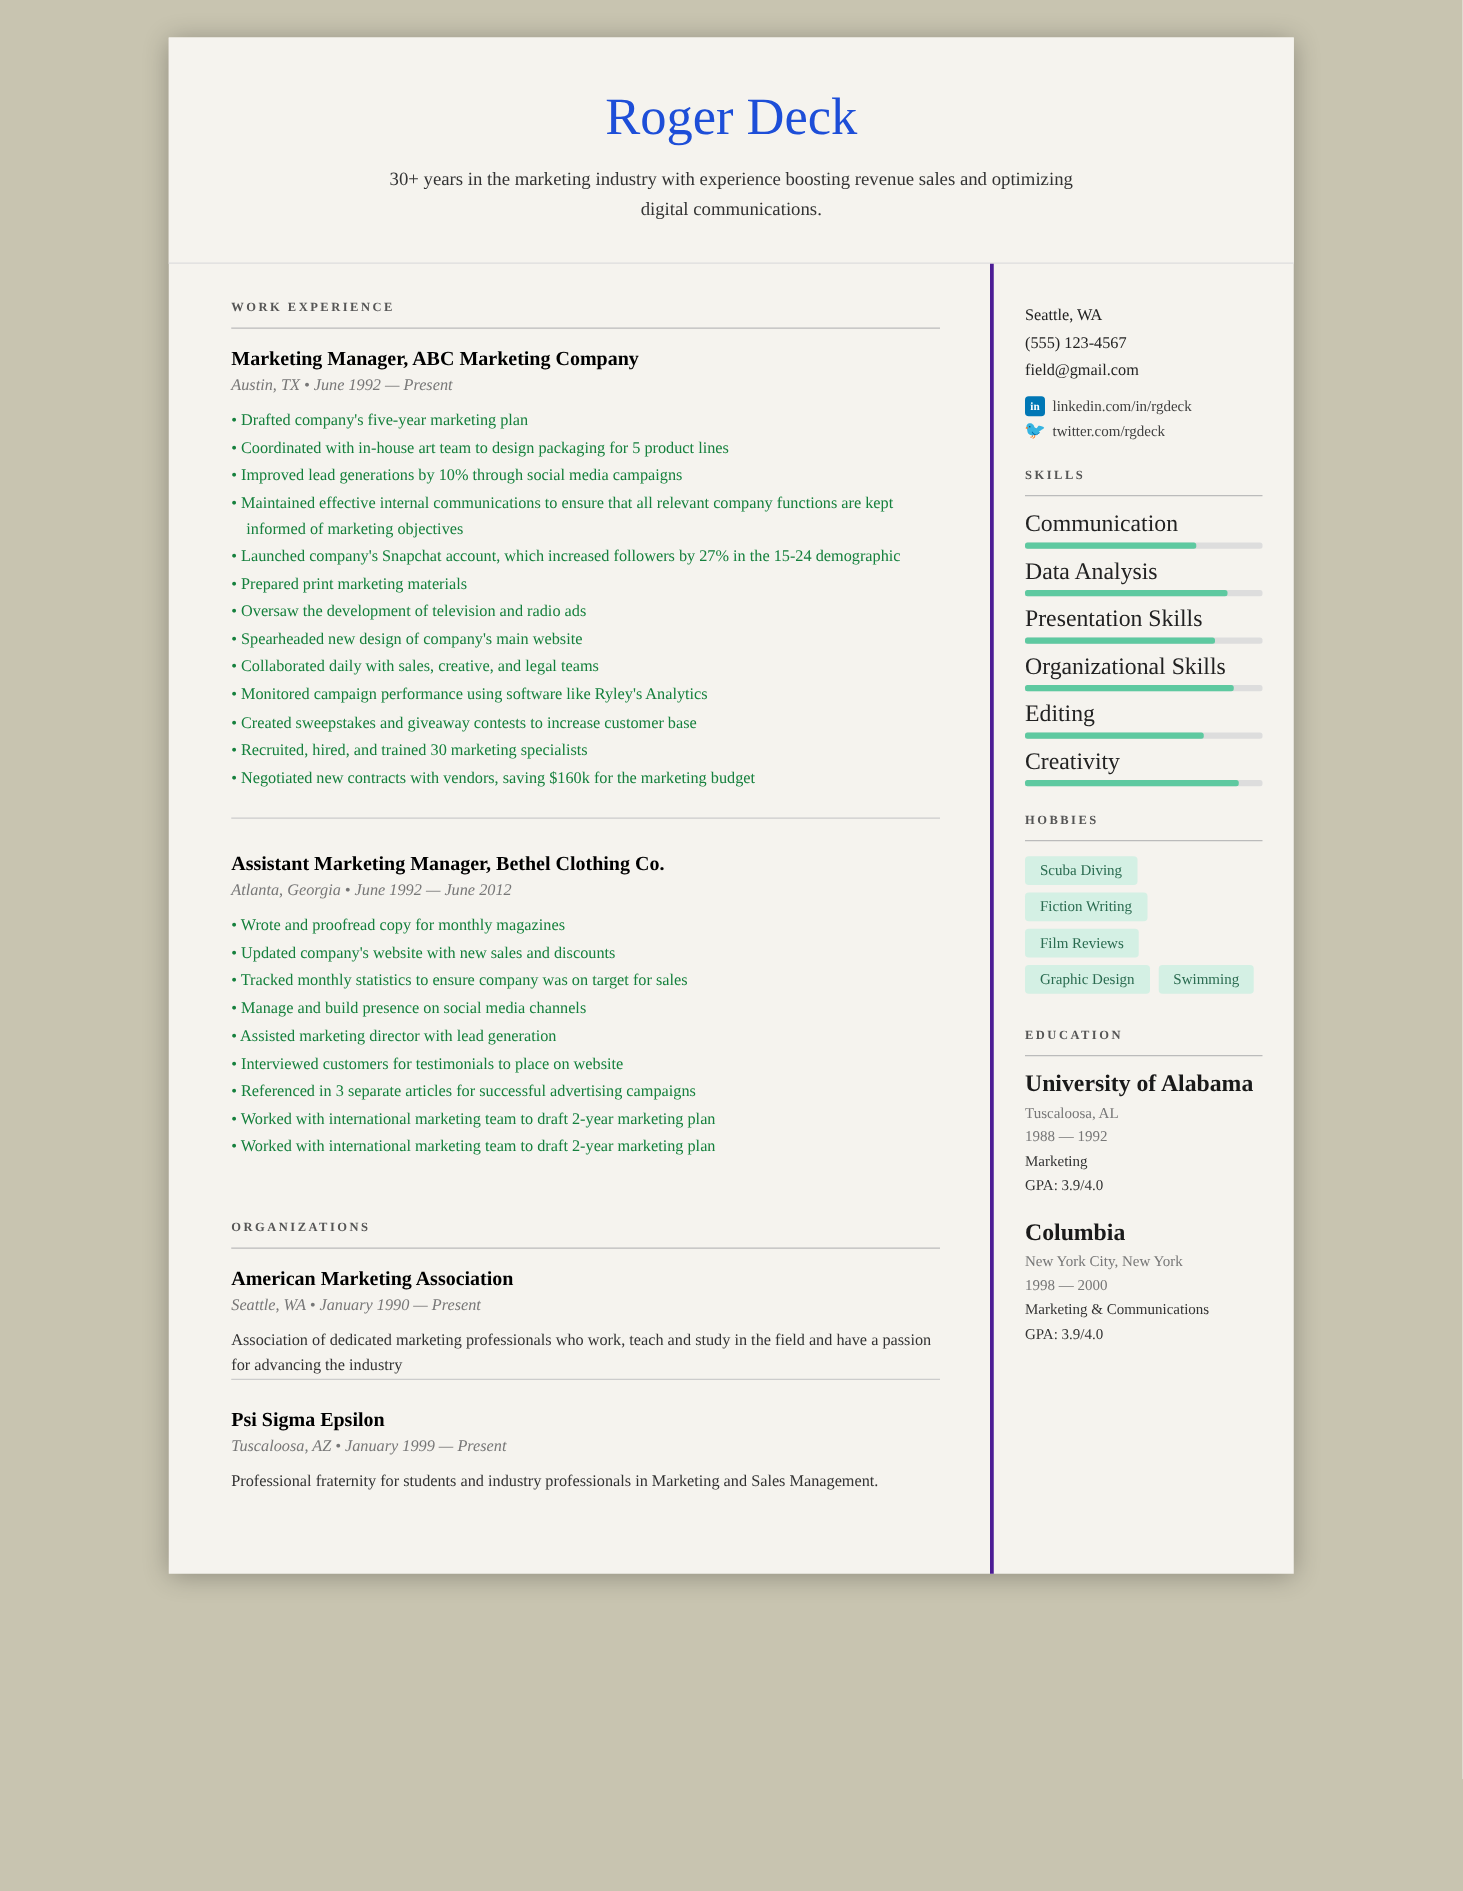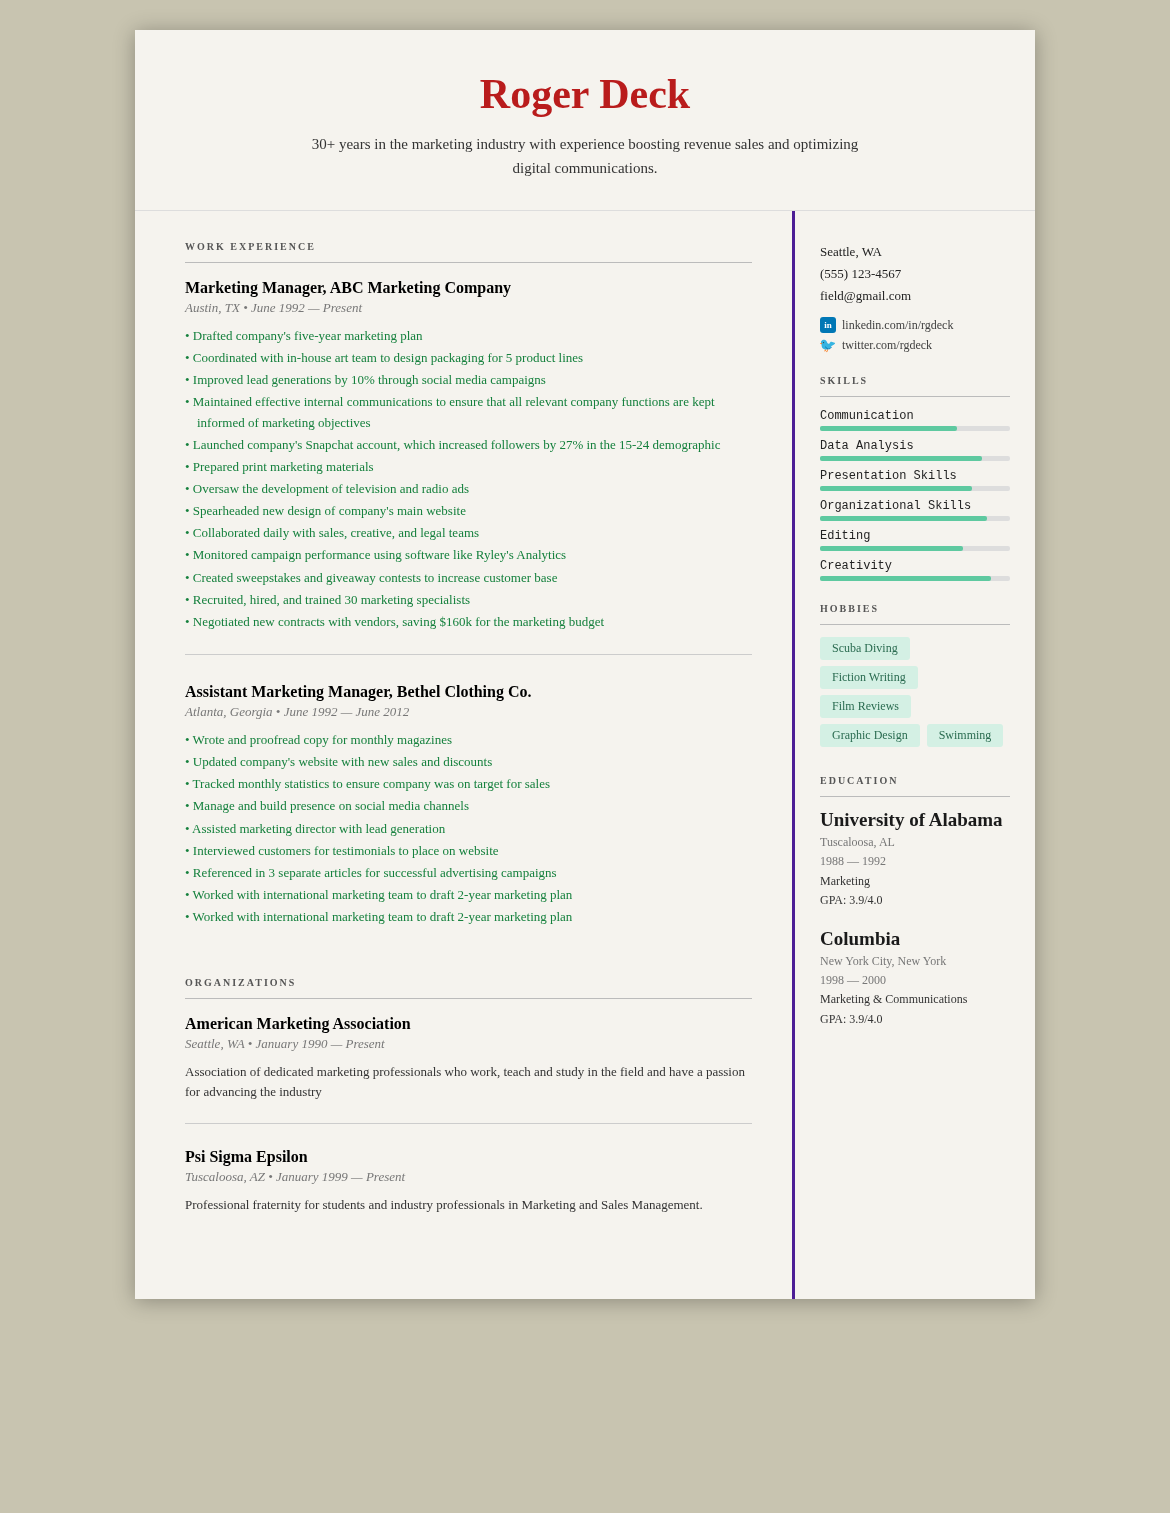--- a/index.html
+++ b/index.html
@@ -19,23 +19,23 @@
       box-shadow: 0 2px 20px rgba(0,0,0,0.3);
     }
     .header-section {
       text-align: center;
       padding: 40px 60px 30px;
       background: #f5f3ee;
       border-bottom: 1px solid #ddd;
     }
     .header-name {
       font-size: 42px;
-      font-weight: bold;
+      font-weight: normal;
       font-family: Georgia, serif;
-      color: #b91c1c;
+      color: #1d4ed8;
       margin-bottom: 14px;
     }
     .header-tagline {
       font-size: 15px;
       color: #333;
       line-height: 1.6;
       max-width: 580px;
       margin: 0 auto;
     }
     .body-layout {
@@ -95,21 +95,20 @@
     .work-block {
       margin-bottom: 28px;
       padding-bottom: 20px;
       border-bottom: 1px solid #ccc;
     }
     .work-block:last-child {
       border-bottom: none;
     }
     .org-block {
       margin-bottom: 24px;
-      padding-bottom: 20px;
       border-bottom: 1px solid #ccc;
     }
     .org-block:last-child {
       border-bottom: none;
     }
     .org-desc {
       font-size: 13px;
       color: #333;
       line-height: 1.55;
       margin-top: 8px;
@@ -158,24 +157,23 @@
     }
     .sidebar-divider {
       border: none;
       border-top: 1px solid #bbb;
       margin-bottom: 12px;
     }
     .skill-row {
       margin-bottom: 8px;
     }
     .skill-name {
-      font-size: 12px;
+      font-size: 19px;
       color: #222;
       margin-bottom: 3px;
-      font-family: Liberation Mono, monospace;
     }
     .skill-bar-bg {
       height: 5px;
       background: #ddd;
       border-radius: 2px;
       width: 100%;
     }
     .skill-bar-fill {
       height: 5px;
       background: #5ec9a0;

